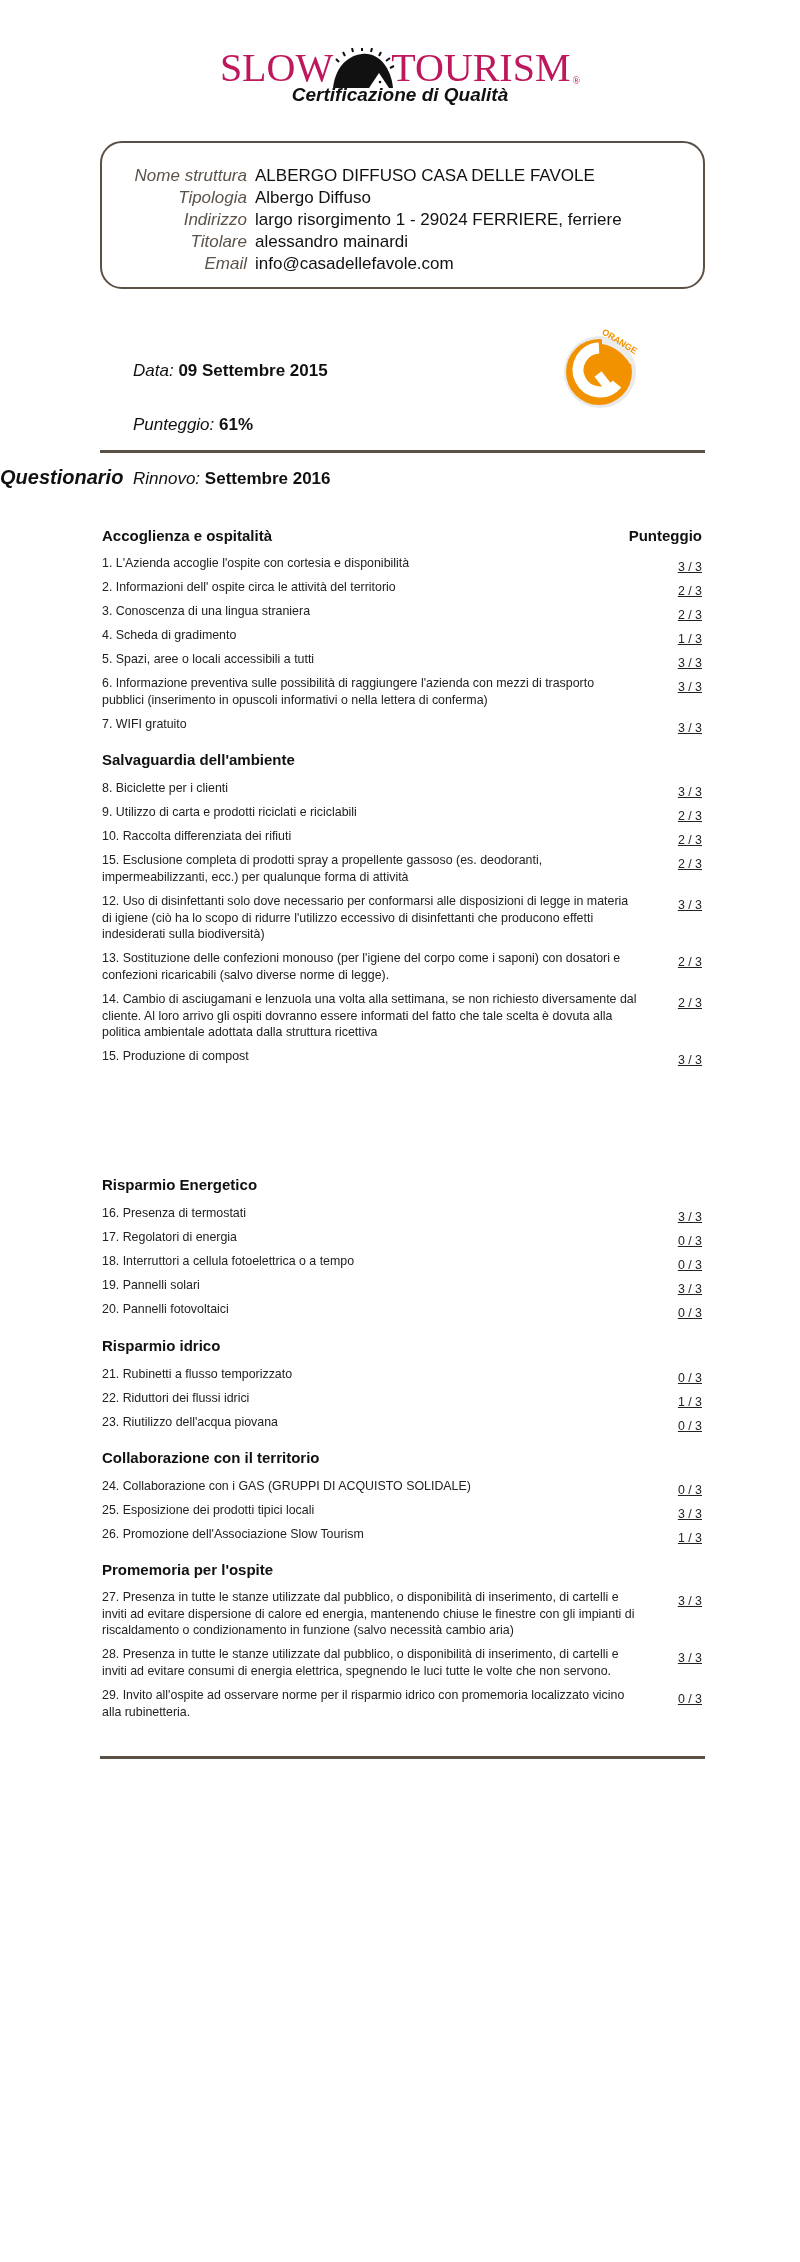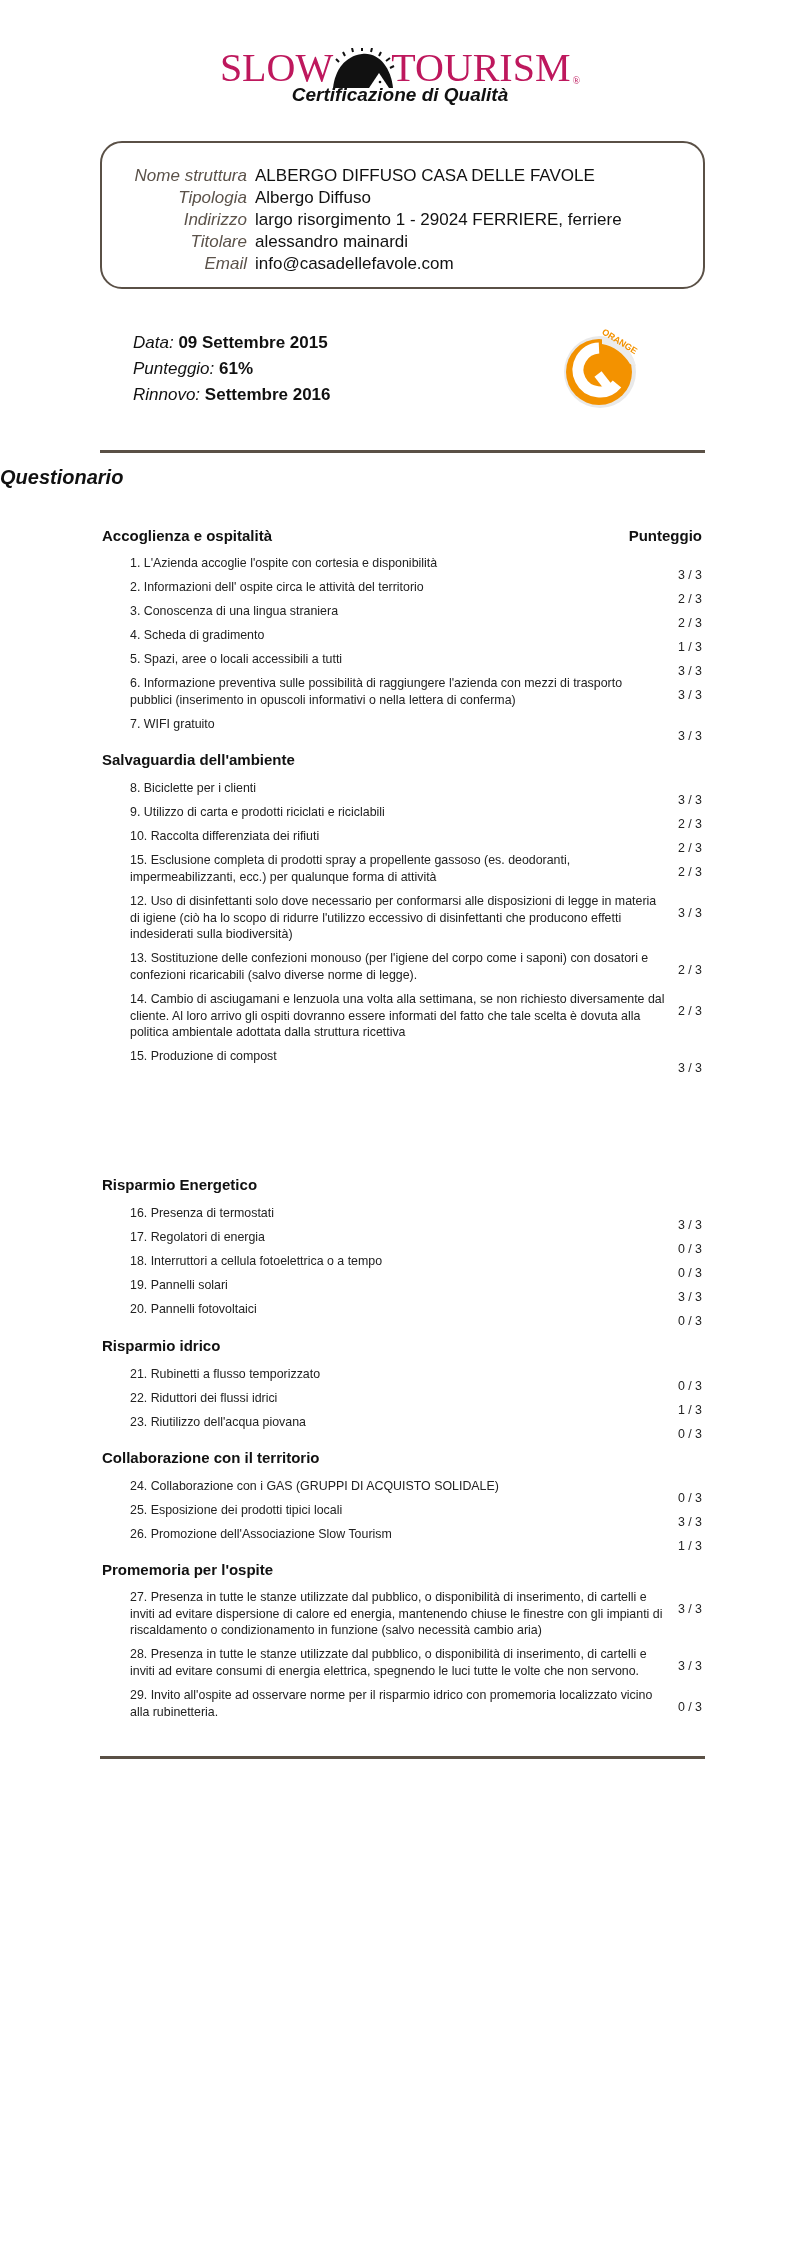--- a/index.html
+++ b/index.html
@@ -7,31 +7,31 @@
   .logo { position: absolute; left: 0; top: 48px; width: 800px; text-align: center; }
   .logo-brand { font-family: "Liberation Serif", serif; font-size: 40px; letter-spacing: 0px; color: #be185d; line-height: 40px; display: inline-flex; align-items: flex-end; }
   .hedgehog { display: inline-block; width: 66px; height: 40px; margin: 0 -4px; }
   .reg { font-size: 10px; vertical-align: top; line-height: 14px; margin-left: 2px; }
   .logo-sub { font-size: 19px; font-style: italic; font-weight: bold; margin-top: -4px; color: #111; }
   .info-box { position: absolute; left: 100px; top: 141px; width: 605px; height: 148px; border: 2px solid #5a5046; border-radius: 22px; box-sizing: border-box; }
   .info-row { position: absolute; left: 0; width: 600px; height: 22px; font-size: 17px; line-height: 22px; }
   .info-label { position: absolute; right: 455px; font-style: italic; color: #5b524a; }
   .info-value { position: absolute; left: 153px; color: #111; }
   .meta { position: absolute; left: 133px; top: 330px; font-size: 17px; }
-  .meta-row { height: 26px; line-height: 26px; }
+  .meta-row { height: 26px; line-height: 26px; margin-top: 28px; }
   .meta-label { font-style: italic; }
   .meta-value { font-weight: bold; }
   .badge { position: absolute; left: 560px; top: 328px; width: 82px; height: 82px; }
   .rule { position: absolute; left: 100px; width: 605px; height: 3px; background: #5a5046; }
   .q-title { position: absolute; left: 0; top: 466px; width: 657px; font-size: 20px; font-style: italic; font-weight: bold; }
   .section-head { position: absolute; left: 102px; width: 600px; font-size: 15px; font-weight: bold; height: 20px; line-height: 20px; }
   .score-head { position: absolute; right: 0; padding-left: 24px; }
   .item { position: absolute; left: 102px; width: 605px; font-size: 12.4px; line-height: 16.5px; color: #222; }
-  .item-text { display: block; width: 535px; margin-left: 28px; }
-  .item-score { position: absolute; right: 5px; top: 12px; }
+  .item-text { display: block; width: 535px; }
+  .item-score { position: absolute; right: 5px; top: 4px; text-decoration: underline; }
 </style>
 </head>
 <body>
 
 <div class="logo">
   <div class="logo-brand">
     <span>SLOW</span>
     <svg class="hedgehog" viewBox="0 0 66 40">
       <path d="M4 40 C6 22 16 8 33 6 C50 4 62 20 64 40 Z" fill="#111"></path>
       <path d="M10 14 l-3 -3 M16 8 l-2 -4 M24 4 l-1 -4 M33 3 l0 -3 M42 4 l1 -4 M50 8 l2 -4 M57 13 l4 -3 M61 20 l4 -2" stroke="#111" stroke-width="2"></path>

